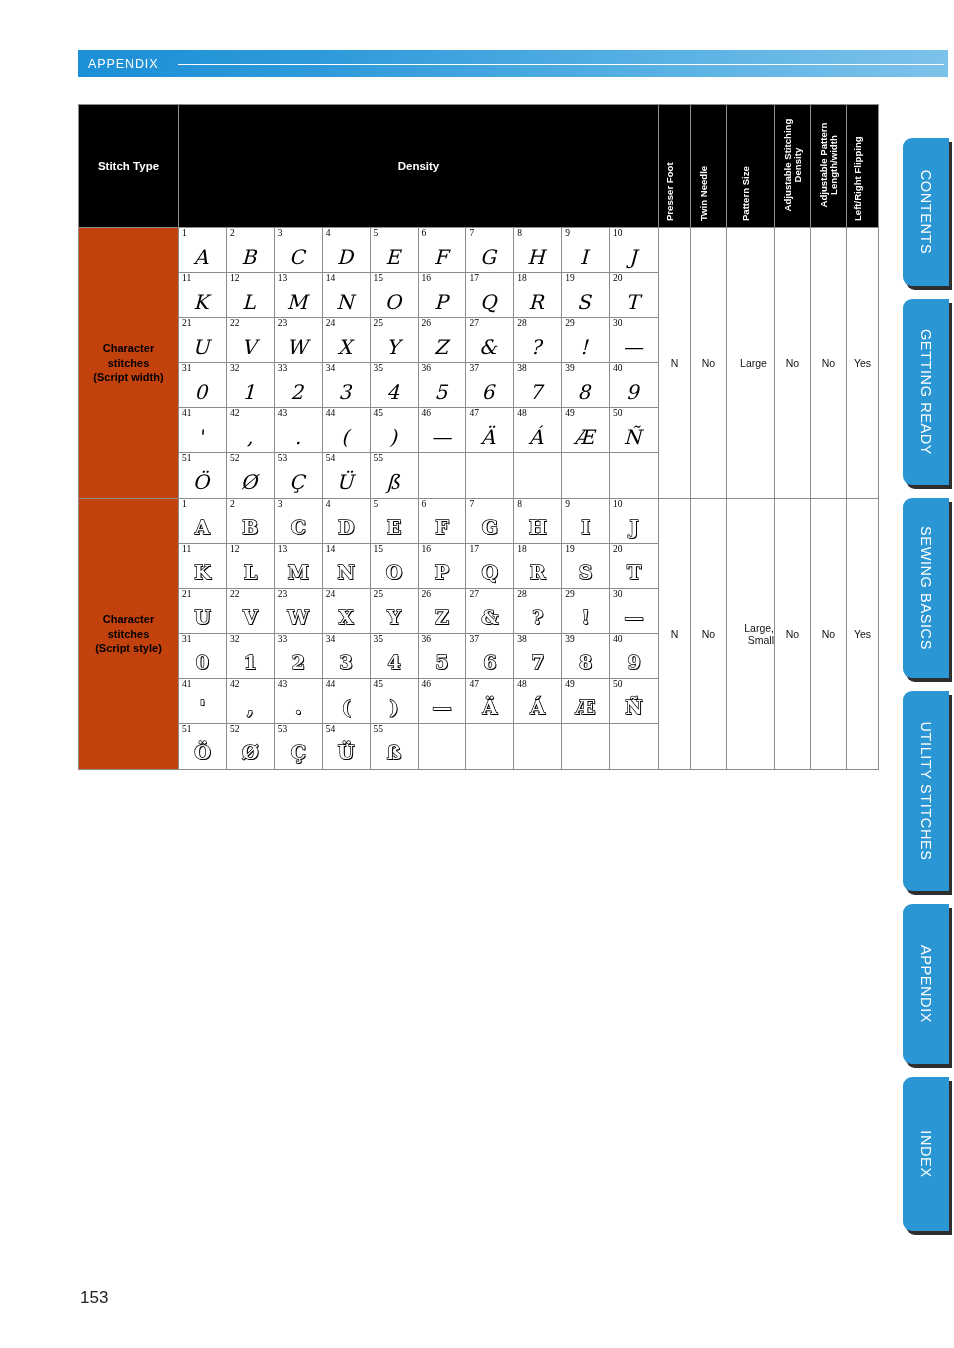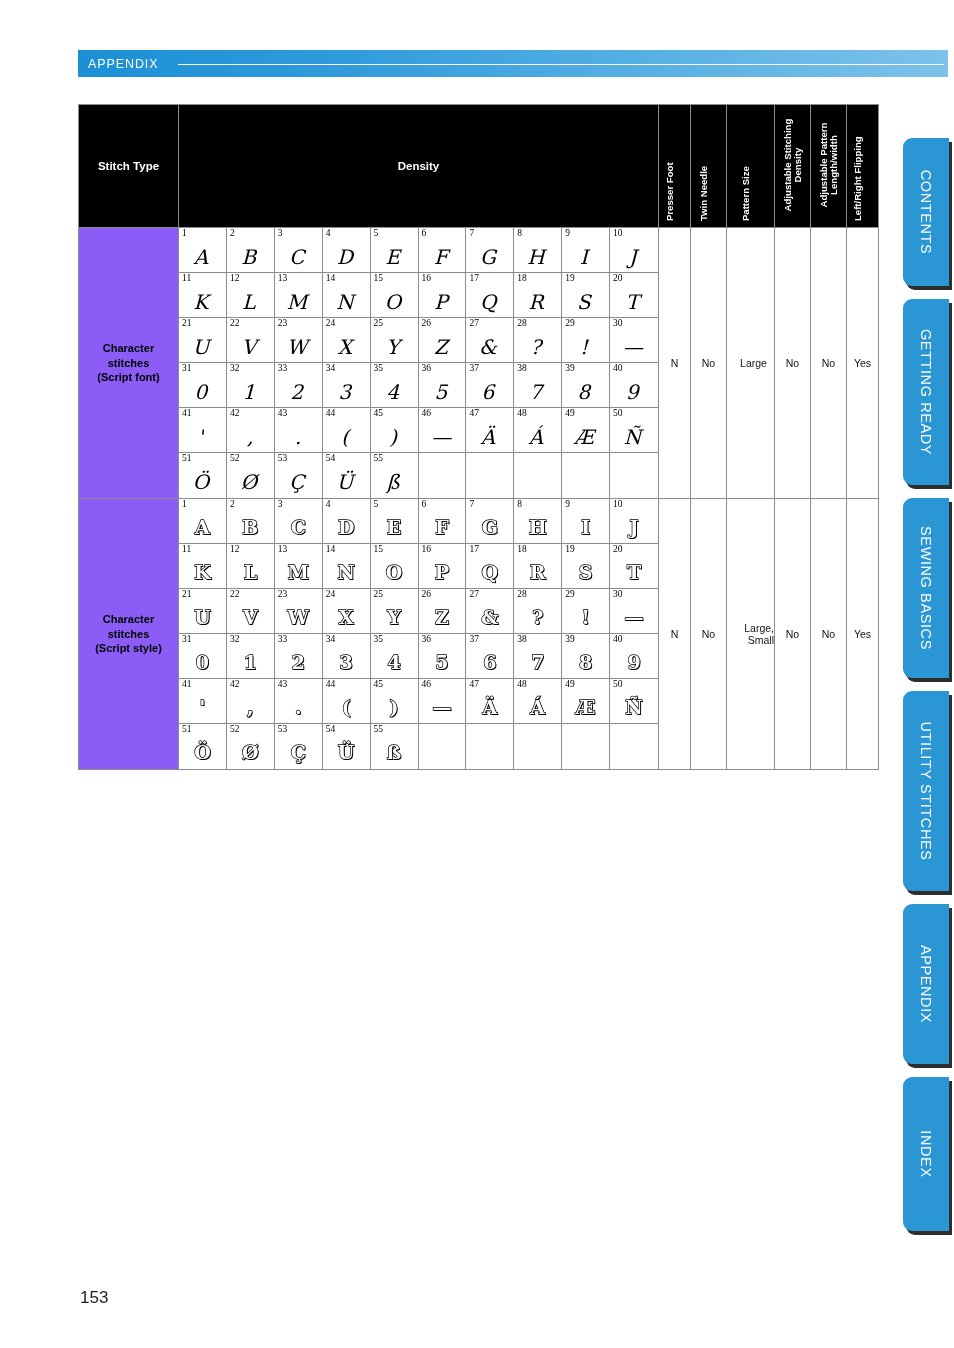--- a/index.html
+++ b/index.html
@@ -94,21 +94,21 @@
     left: 50%;
     margin-left: -56px;
     transform-origin: center center;
     bottom: auto;
     top: 50%;
     margin-top: -11px;
   }
 
   
   .type-cell {
-    background: #8b5cf6;
+    background: #c2410c;
     text-align: center;
     font-size: 11px;
     font-weight: bold;
     color: #000000;
     line-height: 1.35;
     border-right: 1.5px solid #8c8c8c;
     border-top: 1.5px solid #8c8c8c;
   }
 
   
@@ -270,21 +270,21 @@
       <th class="hdr hdr-rot" style="border-right:none">
         <span>Left/Right Flipping</span>
       </th>
     </tr>
   </thead>
   <tbody id="table-body">
       <tr>
         <td class="type-cell">
           <div>Character</div>
           <div>stitches</div>
-          <div>(Script font)</div>
+          <div>(Script width)</div>
         </td>
         <td class="pattern-cell">
           <div class="pattern-grid script">
             <div class="pat">
               <div class="num">1</div>
               <div class="glyph">A</div>
             </div>
             <div class="pat">
               <div class="num">2</div>
               <div class="glyph">B</div>

